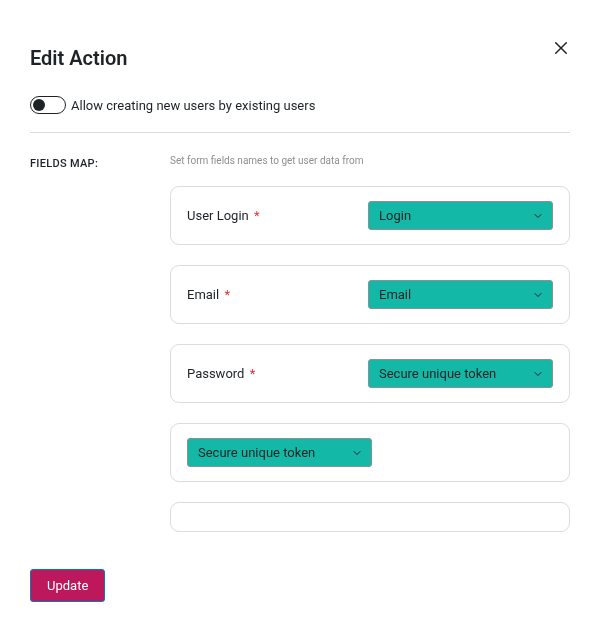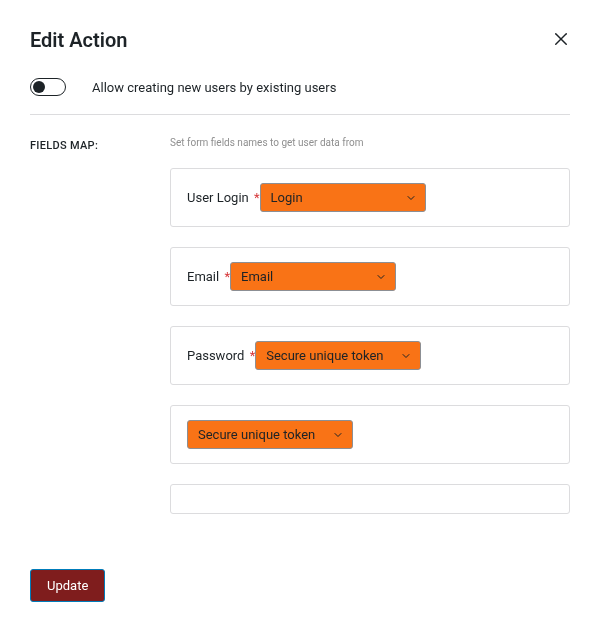--- a/index.html
+++ b/index.html
@@ -13,21 +13,21 @@
     position: relative;
     overflow: hidden;
   }
   .modal { width: 600px; height: 628px; position: relative; }
   .header {
     display: flex;
     justify-content: space-between;
     align-items: center;
     padding: 28px 30px 18px 30px;
   }
-  .title { font-size: 20px; font-weight: 600; }
+  .title { font-size: 20px; font-weight: 600; margin-top: 18px; }
   .close { cursor: pointer; display: flex; }
   .close svg { width: 18px; height: 18px; }
   .toggle-row {
     display: flex;
     align-items: center;
     padding: 8px 30px 18px 30px;
   }
   .toggle {
     width: 36px; height: 18px;
     border: 1px solid #1d2327;
@@ -36,21 +36,21 @@
     cursor: pointer;
     background: #fff;
   }
   .toggle-knob {
     width: 12px; height: 12px;
     background: #1d2327;
     border-radius: 50%;
     position: absolute;
     top: 2px; left: 2px;
   }
-  .toggle-label { margin-left: 26px; font-size: 13px; }
+  .toggle-label { margin-left: 5px; font-size: 13px; }
   .divider { height: 1px; background: #dcdcde; margin: 0 30px; }
   .section {
     display: flex;
     padding: 22px 30px 0 30px;
   }
   .section-label {
     width: 140px;
     font-size: 11px;
     font-weight: 500;
     letter-spacing: 0.3px;
@@ -61,39 +61,39 @@
   .section-desc { color: #8f8f8f; font-size: 10px; margin-bottom: 20px; }
   .scroll-area {
     height: 410px;
     overflow: hidden;
     padding: 0 30px 0 0;
     margin-right: 0;
   }
   .fields { padding-left: 170px; }
   .field-row {
     border: 1px solid #dcdcde;
-    border-radius: 3px;
+    border-radius: 9px;
     padding: 14px 16px;
     display: flex;
     align-items: center;
-    justify-content: flex-start;
+    justify-content: space-between;
     margin-bottom: 20px;
     background: #fff;
   }
   .field-label { font-size: 13px; color: #1d2327; }
   .req { color: #d63638; margin-left: 2px; }
   .select {
-    width: 166px;
+    width: 185px;
     border: 1px solid #8c8f94;
     border-radius: 3px;
     padding: 6px 28px 6px 10px;
     font-size: 13px;
     position: relative;
     cursor: pointer;
-    background: #f97316;
+    background: #14b8a6;
   }
   .select-chevron {
     position: absolute;
     right: 8px;
     top: 50%;
     transform: translateY(-50%);
     display: flex;
   }
   .select-chevron svg { width: 12px; height: 12px; }
   .footer {
@@ -104,21 +104,21 @@
     display: flex;
     gap: 10px;
   }
   .btn {
     padding: 8px 16px;
     font-size: 13px;
     border-radius: 3px;
     cursor: pointer;
   }
   .btn-primary {
-    background: #7f1d1d;
+    background: #be185d;
     color: #fff;
     border: 1px solid #007cba;
   }
   .btn-secondary {
     background: #fff;
     color: #007cba;
     border: 1px solid #007cba;
   }
   .fadeout {
     position: absolute;

